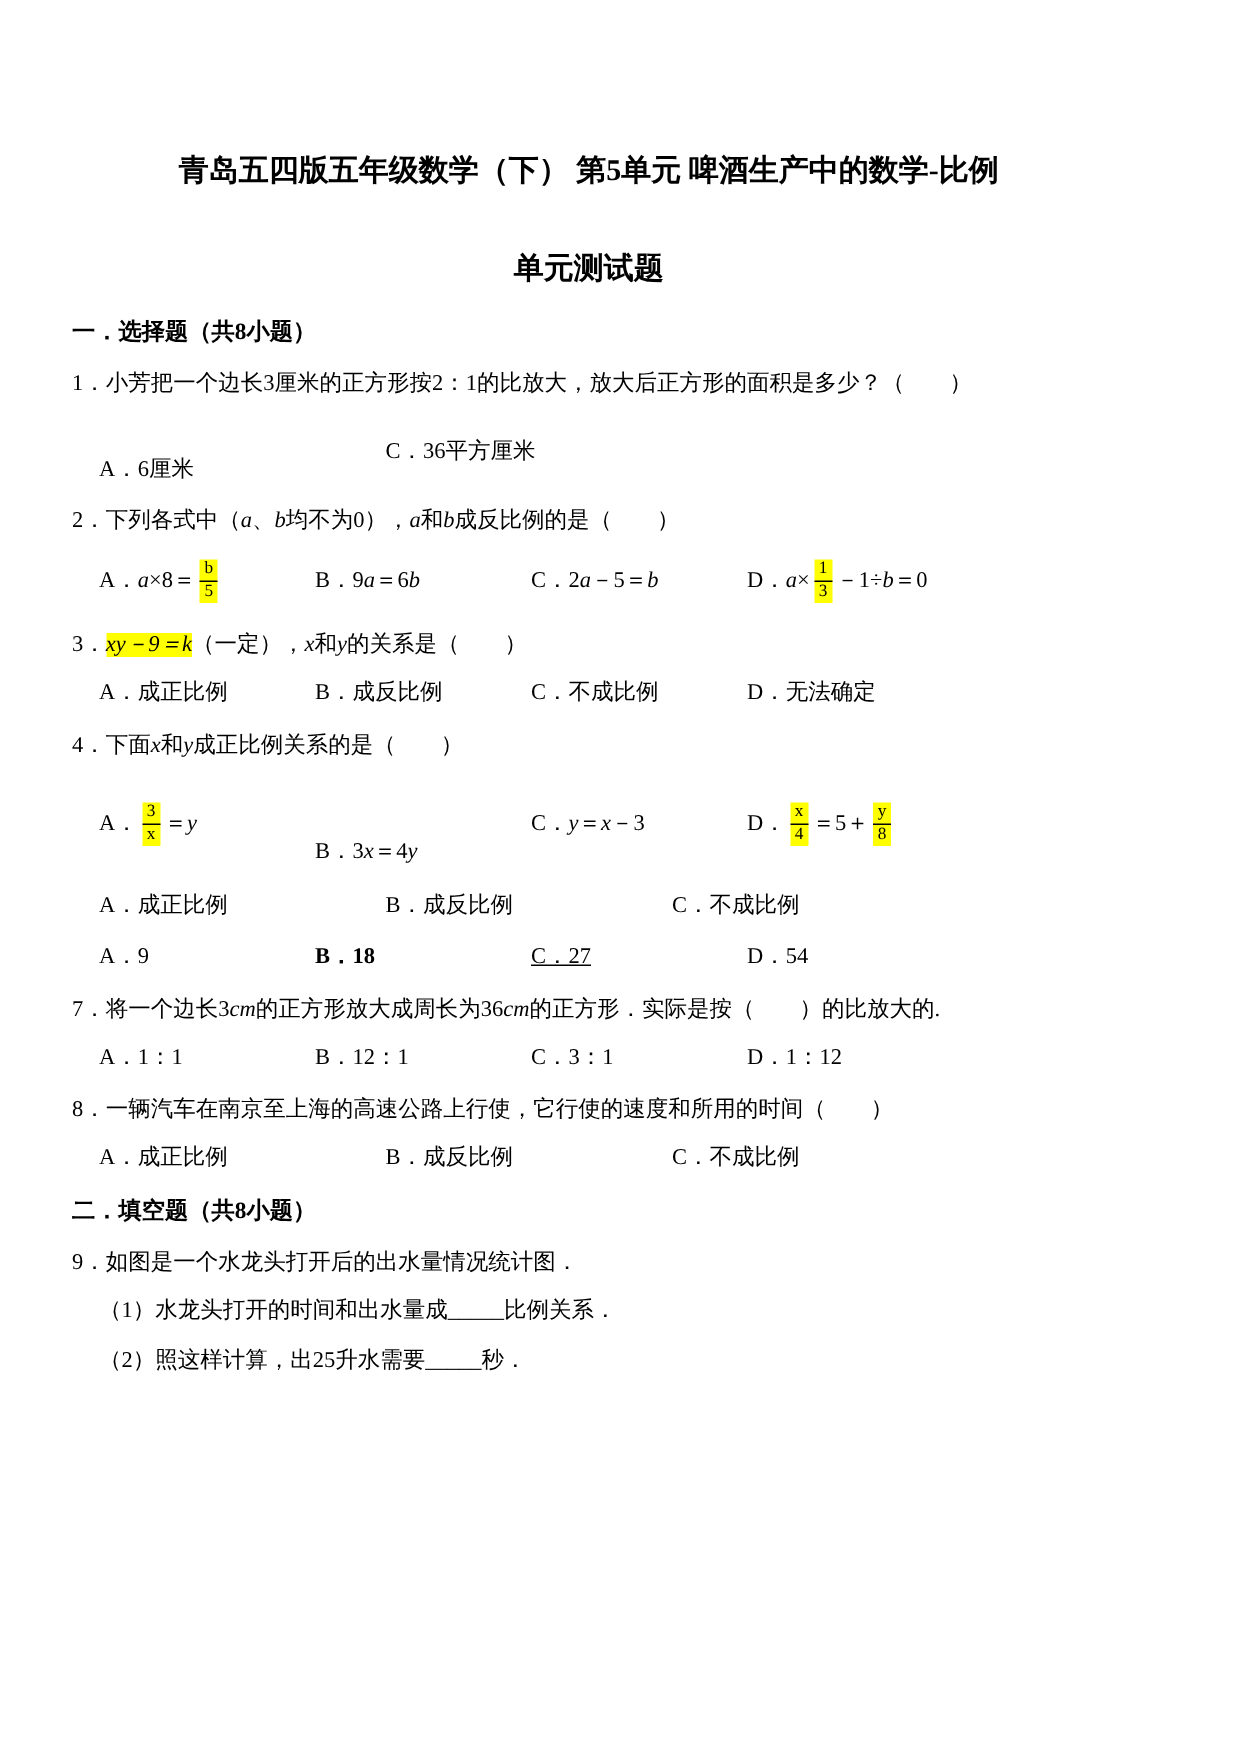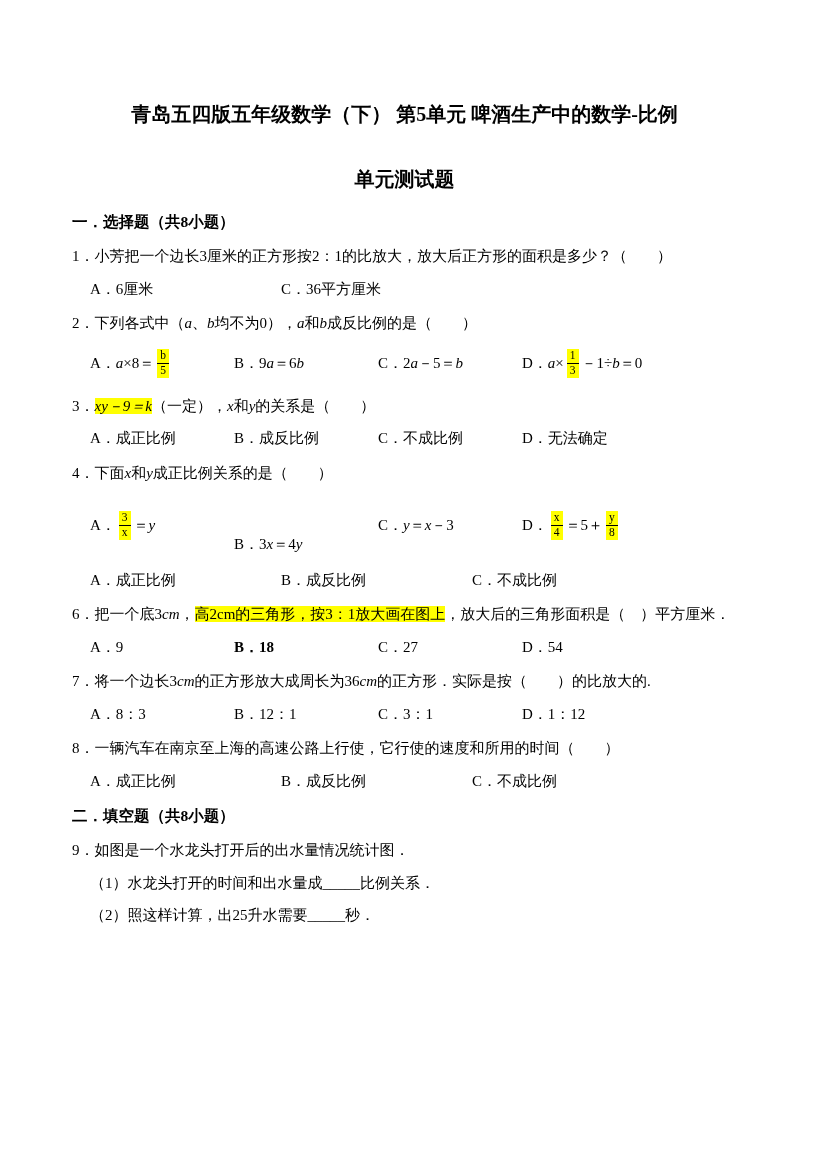--- a/index.html
+++ b/index.html
@@ -2,21 +2,21 @@
 <html><head>
 <meta charset="utf-8">
 <style>
   html,body { margin:0; padding:0; background:#ffffff; }
   .page {
     position:relative;
     width:827px; height:1169px;
     margin:0 auto;
     background:#ffffff;
     box-sizing:border-box;
-    padding:100px 90px 0 72px;
+    padding:100px 90px 0 48px;
     font-family:"Liberation Serif","DejaVu Serif",serif;
     color:#000;
     font-size:15px;
     overflow:hidden;
   }
   .doc-title {
     font-size:20px; font-weight:bold; text-align:center;
     margin:0 0 15px 0; line-height:28px;
   }
   .doc-title.second { margin-bottom:17px;margin-top:37px; }
@@ -50,21 +50,21 @@
 </head>
 <body>
 
 <div class="page">
   <div class="doc-title">青岛五四版五年级数学（下） 第5单元 啤酒生产中的数学-比例</div>
   <div class="doc-title second">单元测试题</div>
   <div id="content">
       <div class="sec-heading">一．选择题（共8小题）</div>
       <p class="stem"><span class="qnum">1．</span><span>小芳把一个边长3厘米的正方形按2：1的比放大，放大后正方形的面积是多少？（　　）</span></p>
       <div class="options">
-        <span class="opt" style="width: 191px;">
+        <span class="opt" style="width: 191px; margin-top: 24px;">
           <span>A．6厘米</span>
         </span>
         <span class="opt">
           <span>C．36平方厘米</span>
         </span>
       </div>
       <p class="stem"><span class="qnum">2．</span><span>下列各式中（</span><span class="var">a</span><span>、</span><span class="var">b</span><span>均不为0），</span><span class="var">a</span><span>和</span><span class="var">b</span><span>成反比例的是（　　）</span></p>
       <div class="options tall">
         <span class="opt" style="width: 144px;">
           <span>A．</span>
@@ -156,39 +156,38 @@
         <span class="opt" style="width: 191px;">
           <span>A．成正比例</span>
         </span>
         <span class="opt" style="width: 191px;">
           <span>B．成反比例</span>
         </span>
         <span class="opt">
           <span>C．不成比例</span>
         </span>
       </div>
-      <p class="stem"><span class="qnum">6．</span><span>把一个底3</span><span class="var">cm</span><span>，</span><span class="hl ">高2cm的三角形，按3：1放大画在图上</span><span>，放大后的三角形面积是（　）平方厘米．</span></p>
       <div class="options">
         <span class="opt" style="width: 144px;">
           <span>A．9</span>
         </span>
         <span class="opt" style="width: 144px; font-weight: bold;">
           <span>B．18</span>
         </span>
-        <span class="opt" style="width: 144px;">
+        <span class="opt" style="width: 144px; text-decoration: underline;">
           <span>C．27</span>
         </span>
         <span class="opt">
           <span>D．54</span>
         </span>
       </div>
       <p class="stem"><span class="qnum">7．</span><span>将一个边长3</span><span class="var">cm</span><span>的正方形放大成周长为36</span><span class="var">cm</span><span>的正方形．实际是按（　　）的比放大的.</span></p>
       <div class="options">
         <span class="opt" style="width: 144px;">
-          <span>A．8：3</span>
+          <span>A．1：1</span>
         </span>
         <span class="opt" style="width: 144px;">
           <span>B．12：1</span>
         </span>
         <span class="opt" style="width: 144px;">
           <span>C．3：1</span>
         </span>
         <span class="opt">
           <span>D．1：12</span>
         </span>

